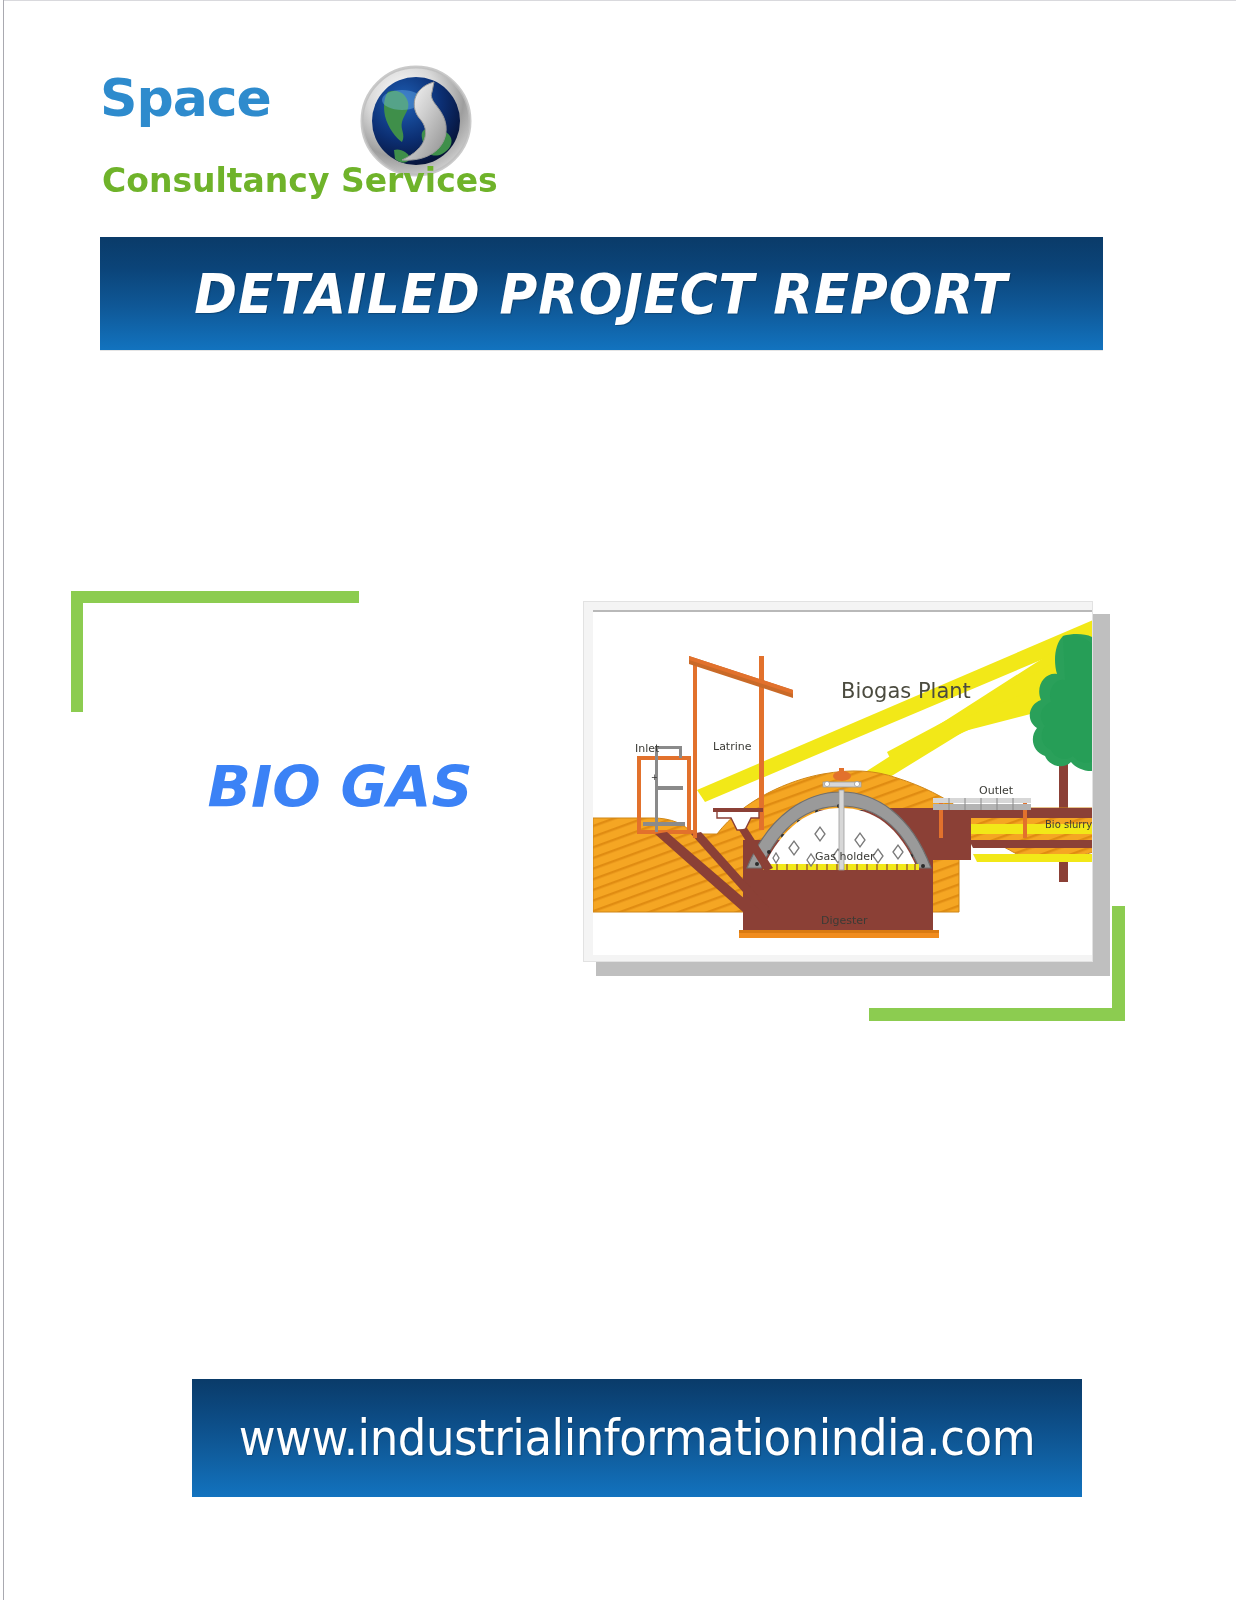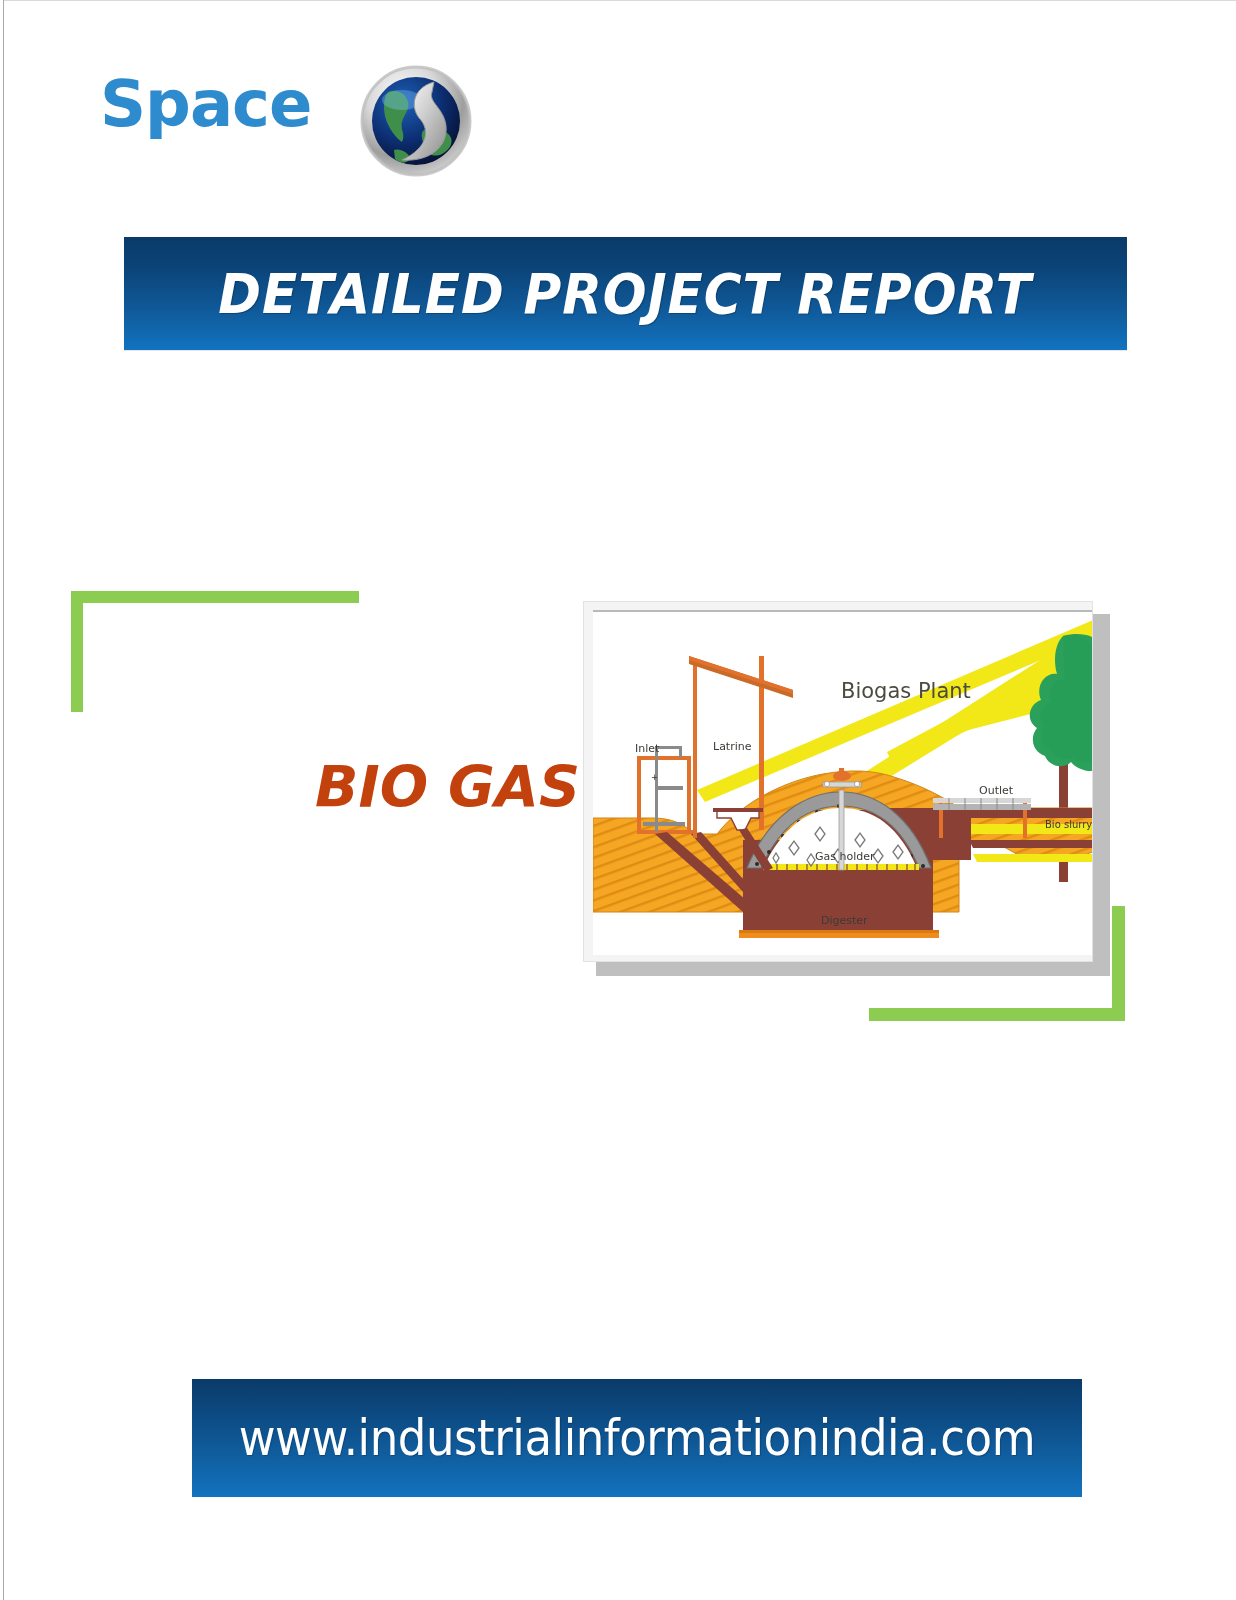--- a/index.html
+++ b/index.html
@@ -33,21 +33,21 @@
   .logo {
     position: absolute;
     left: 100px;
     top: 62px;
     width: 400px;
     height: 150px;
   }
   .logo-word {
     position: absolute;
     left: 0; top: 10px;
-    font-size: 64px;
+    font-size: 52px;
     font-weight: bold;
     color: #2e8bcd;
     letter-spacing: -1px;
     line-height: 1;
     font-family: "DejaVu Sans", sans-serif;
   }
   .logo-sub {
     position: absolute;
     left: 2px; top: 102px;
     font-size: 33px;
@@ -61,21 +61,21 @@
     position: absolute;
     left: 258px;
     top: 2px;
     width: 116px;
     height: 116px;
   }
 
   
   .title-banner {
     position: absolute;
-    left: 124px;
+    left: 100px;
     top: 237px;
     width: 1003px;
     height: 113px;
     background: linear-gradient(to bottom, #0a3b69 0%, #0b4479 28%, #0f5897 62%, #1273bf 100%);
     display: flex;
     align-items: center;
     justify-content: center;
     box-shadow: 0 1px 0 rgba(0,0,0,0.1);
   }
   .title-banner-text {
@@ -115,22 +115,22 @@
     width: 256px; height: 13px;
     background: #8ccc50;
   }
 
   
   .subject {
     position: absolute;
     left: 100px;
     top: 735px;
     width: 480px;
-    text-align: right;
-    color: #c2410c;
+    text-align: center;
+    color: #3b82f6;
     font-weight: bold;
     font-style: italic;
     font-size: 57px;
     line-height: 1.85;
     font-family: "DejaVu Sans", sans-serif;
     letter-spacing: 0px;
   }
   .subject-line { display: block; white-space: nowrap; }
 
   
@@ -222,20 +222,21 @@
         <path d="M36 86 C42 84 50 88 52 94 C50 100 42 100 37 95 Z"></path>
       </g>
       <g clip-path="url(#ballClip)" opacity="0.35" fill="#7fc8ff">
         <ellipse cx="44" cy="36" rx="20" ry="10"></ellipse>
       </g>
       <path d="M76 18 C54 24 52 44 62 55 C72 66 70 84 44 96 C70 98 90 84 88 62 C86 44 70 38 74 28 Z" fill="url(#swooshGrad)" stroke="#9a9a9a" stroke-width="1"></path>
       <circle cx="58" cy="57" r="54" fill="none" stroke="#bdbdbd" stroke-width="3" opacity="0.8"></circle>
     </svg>
   </div>
 
+  <div class="logo-sub">Consultancy Services</div>
 </div>
 
 <div class="title-banner">
   <div class="title-banner-text">DETAILED PROJECT REPORT</div>
 </div>
 
 <div class="bracket-tl-h"></div>
 <div class="bracket-tl-v"></div>
 <div class="bracket-br-v"></div>
 <div class="bracket-br-h"></div>

